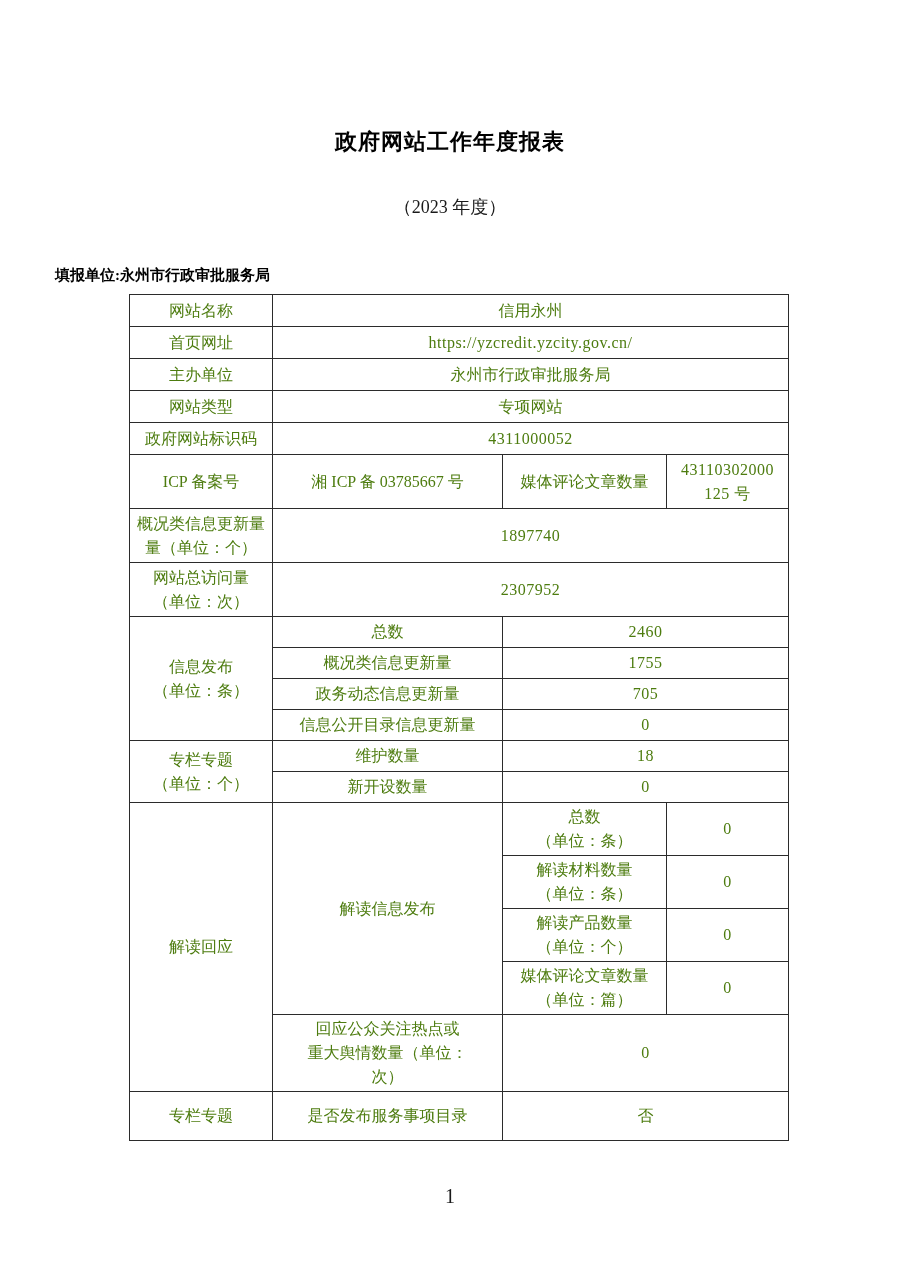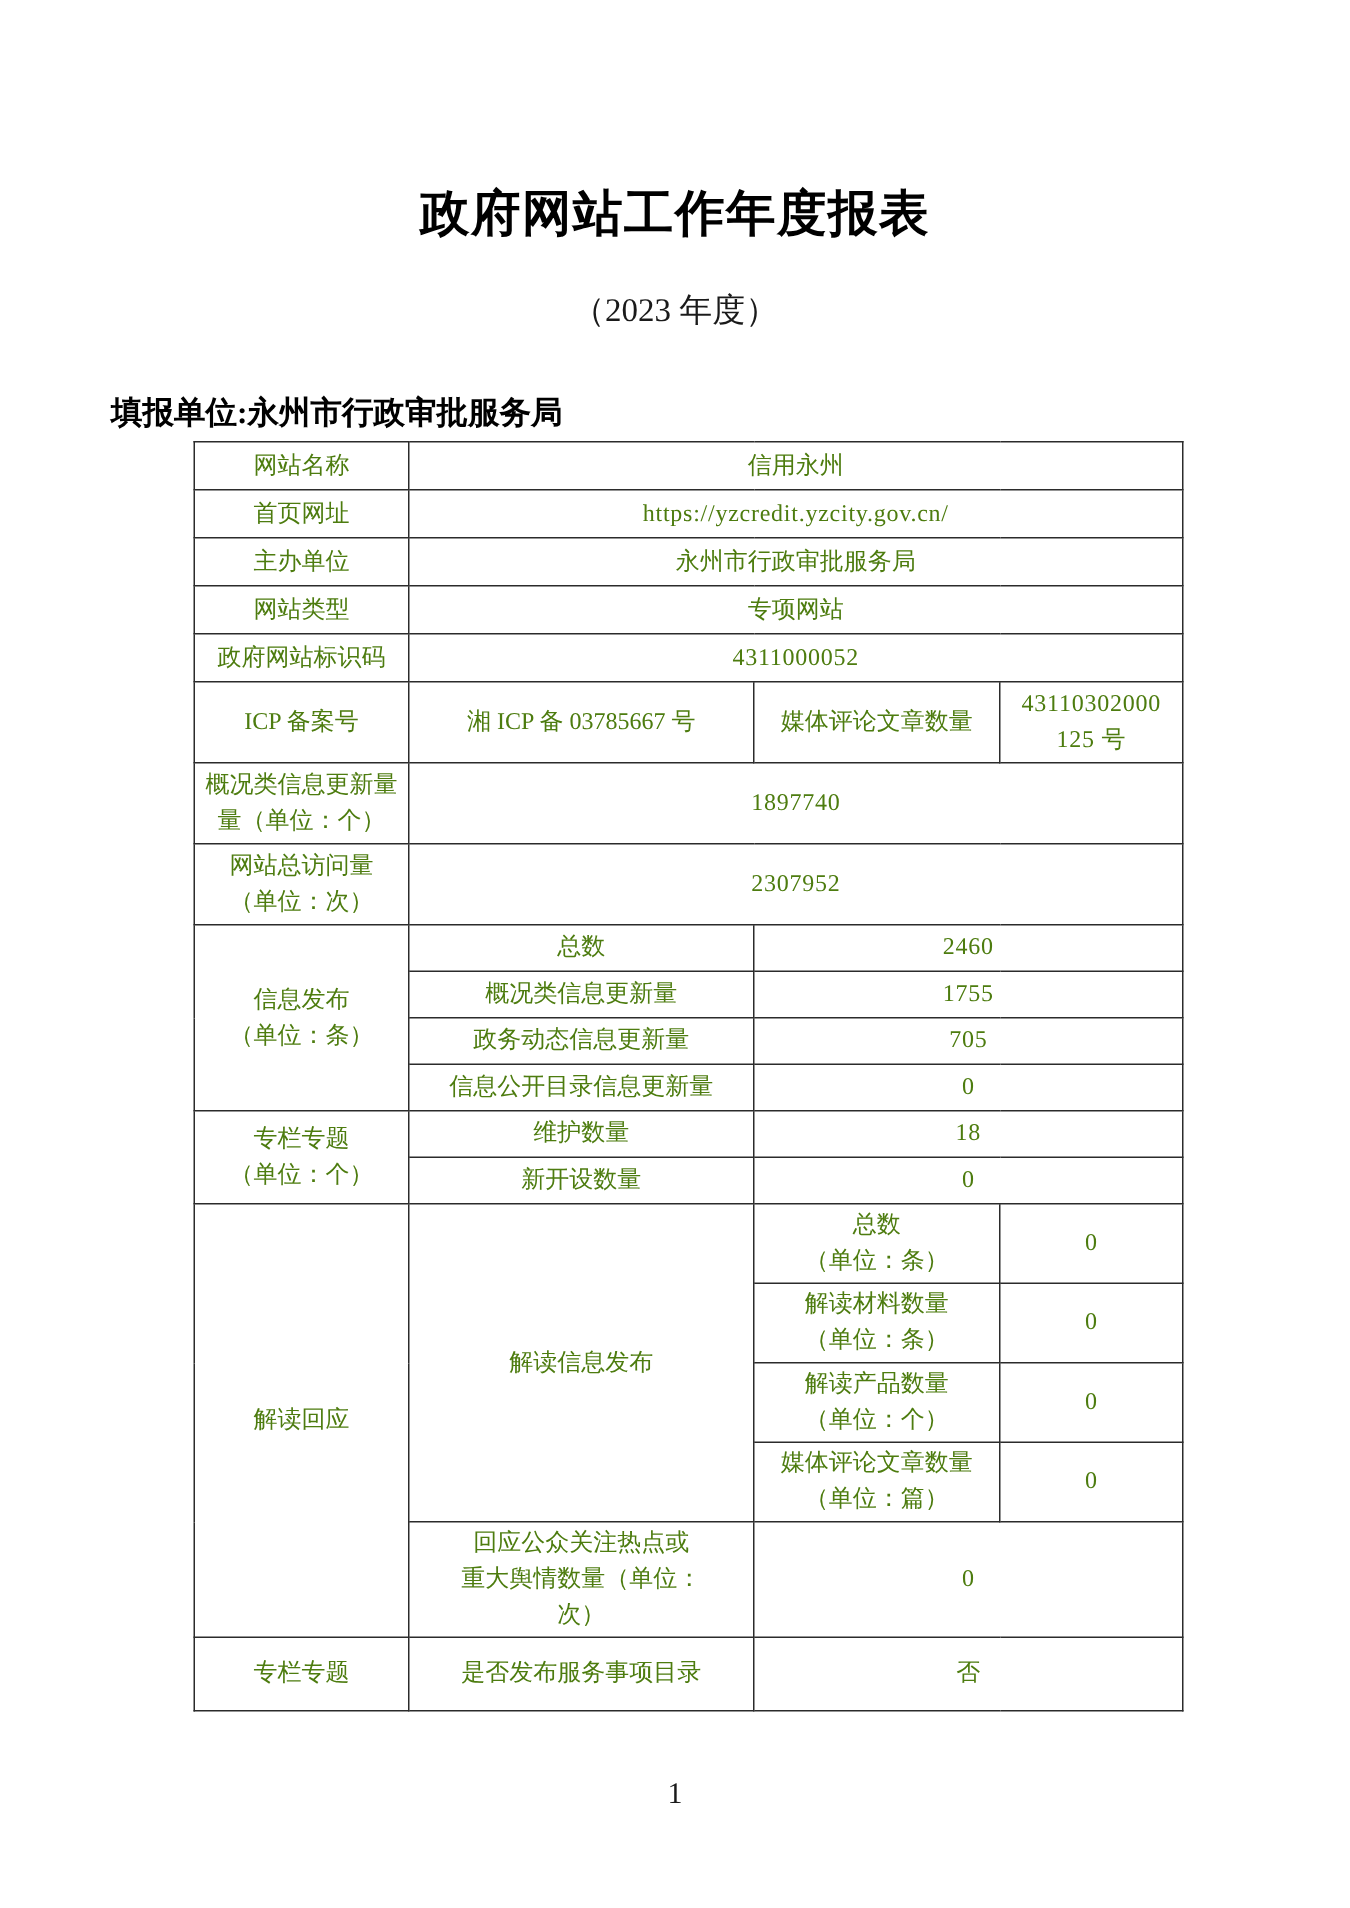--- a/index.html
+++ b/index.html
@@ -9,36 +9,36 @@
     font-family: "Liberation Serif", "DejaVu Serif", serif;
     color: #1a1a1a;
     overflow: hidden;
     position: relative;
   }
   .doc-title {
     margin-top: 120px;
     text-align: center;
     font-family: "Liberation Sans", "DejaVu Sans", sans-serif;
     font-weight: bold;
-    font-size: 33px;
+    font-size: 22px;
     line-height: 44px;
     letter-spacing: 1px;
     color: #000;
   }
   .doc-subtitle {
     margin-top: 30px;
     text-align: center;
-    font-size: 22px;
+    font-size: 18px;
     line-height: 26px;
     color: #1a1a1a;
     font-family: Liberation Serif, serif;
   }
   .unit-line {
-    margin: 44px 0 8px 74px;
-    font-size: 21px;
+    margin: 44px 0 8px 55px;
+    font-size: 15px;
     line-height: 22px;
     font-weight: bold;
     color: #000;
   }
   table.report {
     margin-left: 129px;
     width: 659px;
     border-collapse: collapse;
     table-layout: fixed;
   }

